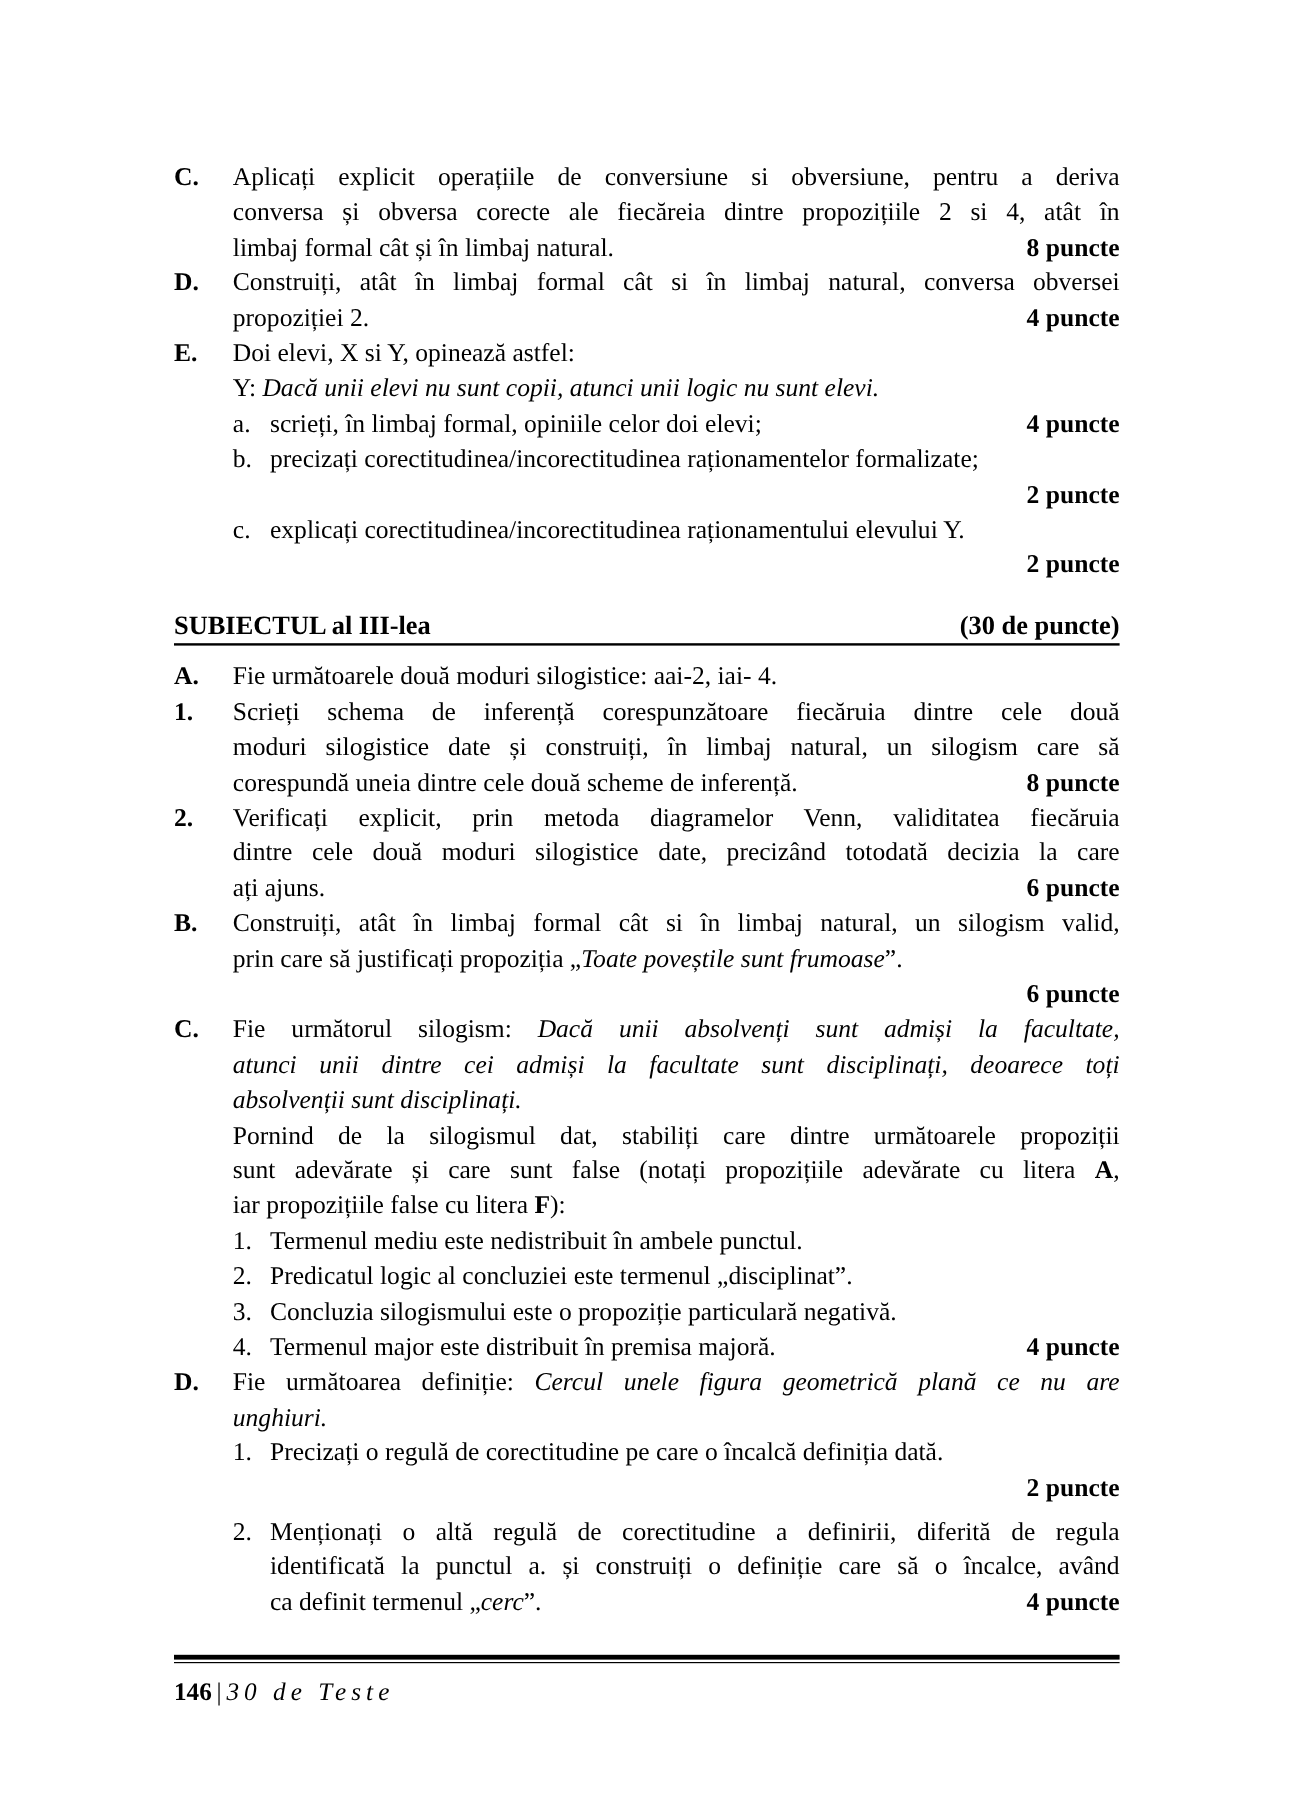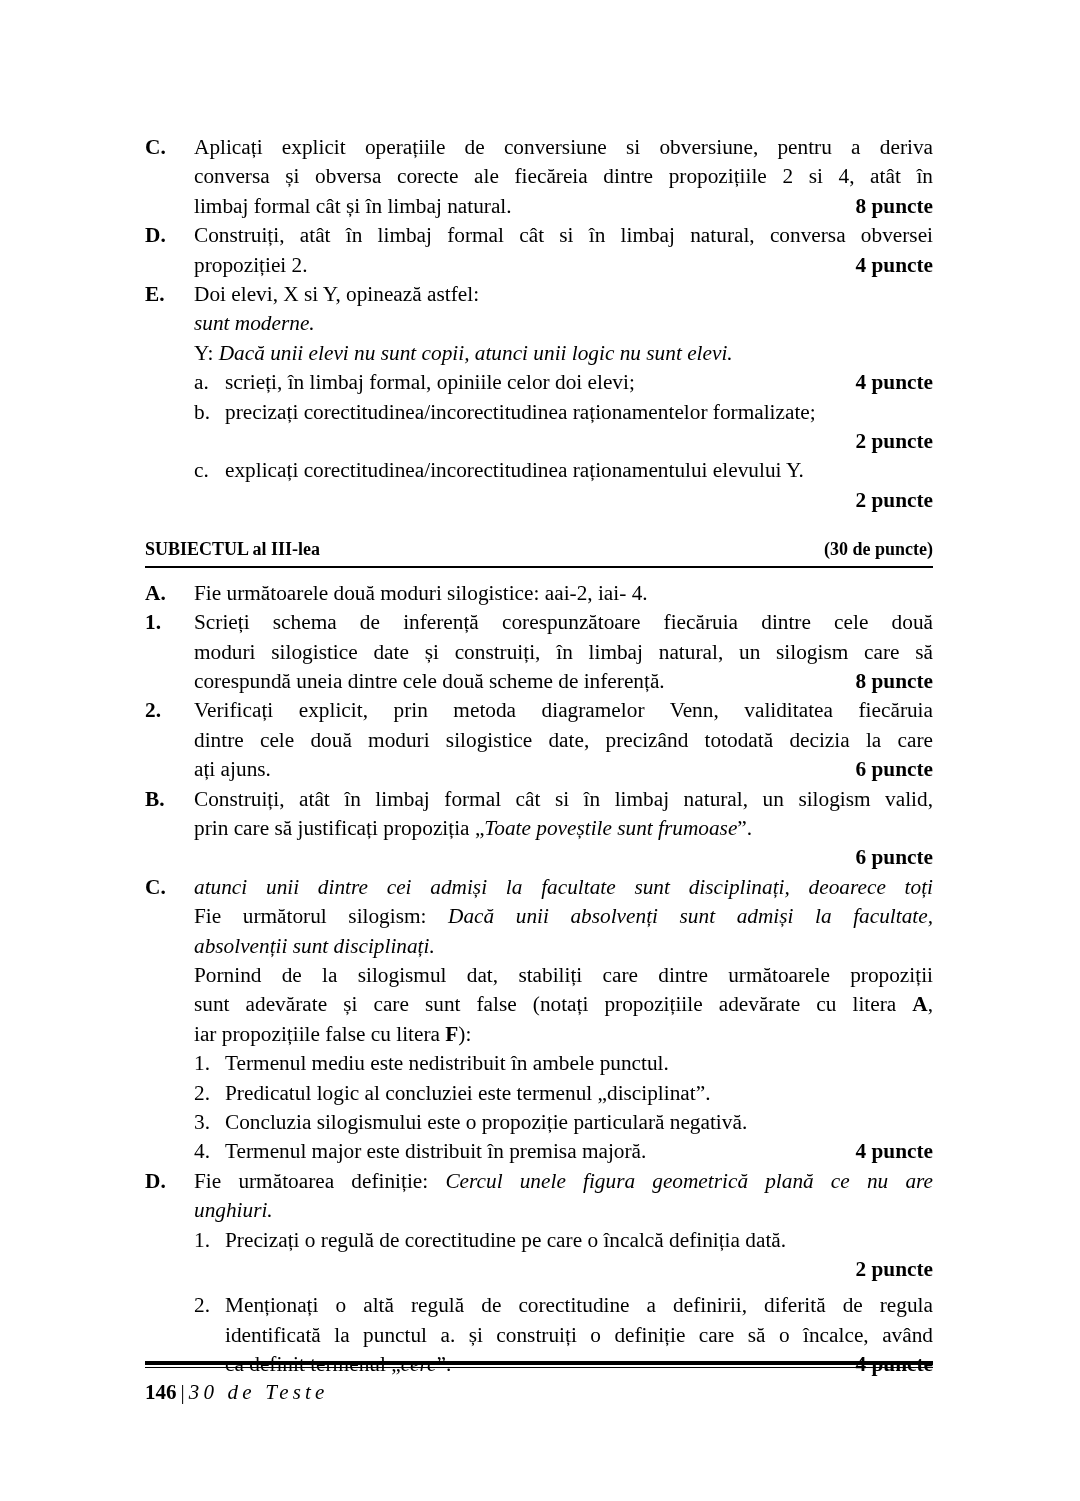--- a/index.html
+++ b/index.html
@@ -93,35 +93,35 @@
 
   em, .it { font-style: italic; }
   .b { font-weight: bold; }
 
   
   .section-head {
     display: flex;
     justify-content: space-between;
     align-items: baseline;
     font-weight: bold;
-    font-size: 18px;
+    font-size: 22px;
     border-bottom: 2px solid #000;
     padding-bottom: 1px;
     margin-top: 20px;
     margin-bottom: 11px;
   }
 
   .gap-sm { height: 7px; }
 
   
   .footer {
     position: absolute;
     left: 145px;
     right: 147px;
-    bottom: 96px;
+    bottom: 78px;
   }
   .footer-rule-thick {
     height: 4px;
     background: #000;
   }
   .footer-rule-gap {
     height: 2px;
   }
   .footer-rule-thin {
     height: 1.5px;
@@ -172,21 +172,20 @@
         </div>
       </div>
     </div>
 
     <div class="item">
       <div class="marker">E.</div>
       <div class="body nojust">
 
         <div>Doi elevi, X si Y, opinează astfel:</div>
 
-        <div><em>sunt moderne.</em></div>
 
         <div><span>Y: </span><em>Dacă unii elevi nu sunt copii, atunci unii logic nu sunt elevi.</em></div>
 
 
         <div class="sub">
           <div class="sub-marker">a.</div>
           <div class="sub-body nojust">
             <div class="split">
               <span class="txt">scrieți, în limbaj formal, opiniile celor doi elevi;</span>
               <span class="pts">4 puncte</span>
@@ -255,22 +254,22 @@
         <div class="just-all">Construiți, atât în limbaj formal cât si în limbaj natural, un silogism valid,</div>
         <div><span>prin care să justificați propoziția „</span><em>Toate poveștile sunt frumoase</em><span>”.</span></div>
         <div class="pts-row">6 puncte</div>
       </div>
     </div>
 
     <div class="item">
       <div class="marker">C.</div>
       <div class="body nojust">
 
+        <div class="just-all"><span>Fie următorul silogism: </span><em>Dacă unii absolvenți sunt admiși la facultate,</em></div>
         <div class="just-all"><em>atunci unii dintre cei admiși la facultate sunt disciplinați, deoarece toți</em></div>
-        <div class="just-all"><span>Fie următorul silogism: </span><em>Dacă unii absolvenți sunt admiși la facultate,</em></div>
         <div><em>absolvenții sunt disciplinați.</em></div>
 
         <div class="just-all">Pornind de la silogismul dat, stabiliți care dintre următoarele propoziții</div>
         <div class="just-all"><span>sunt adevărate și care sunt false (notați propozițiile adevărate cu litera </span><span class="b">A</span><span>,</span></div>
         <div><span>iar propozițiile false cu litera </span><span class="b">F</span><span>):</span></div>
 
         <div class="sub">
           <div class="sub-marker">1.</div>
           <div class="sub-body nojust">Termenul mediu este nedistribuit în ambele punctul.</div>
         </div>

